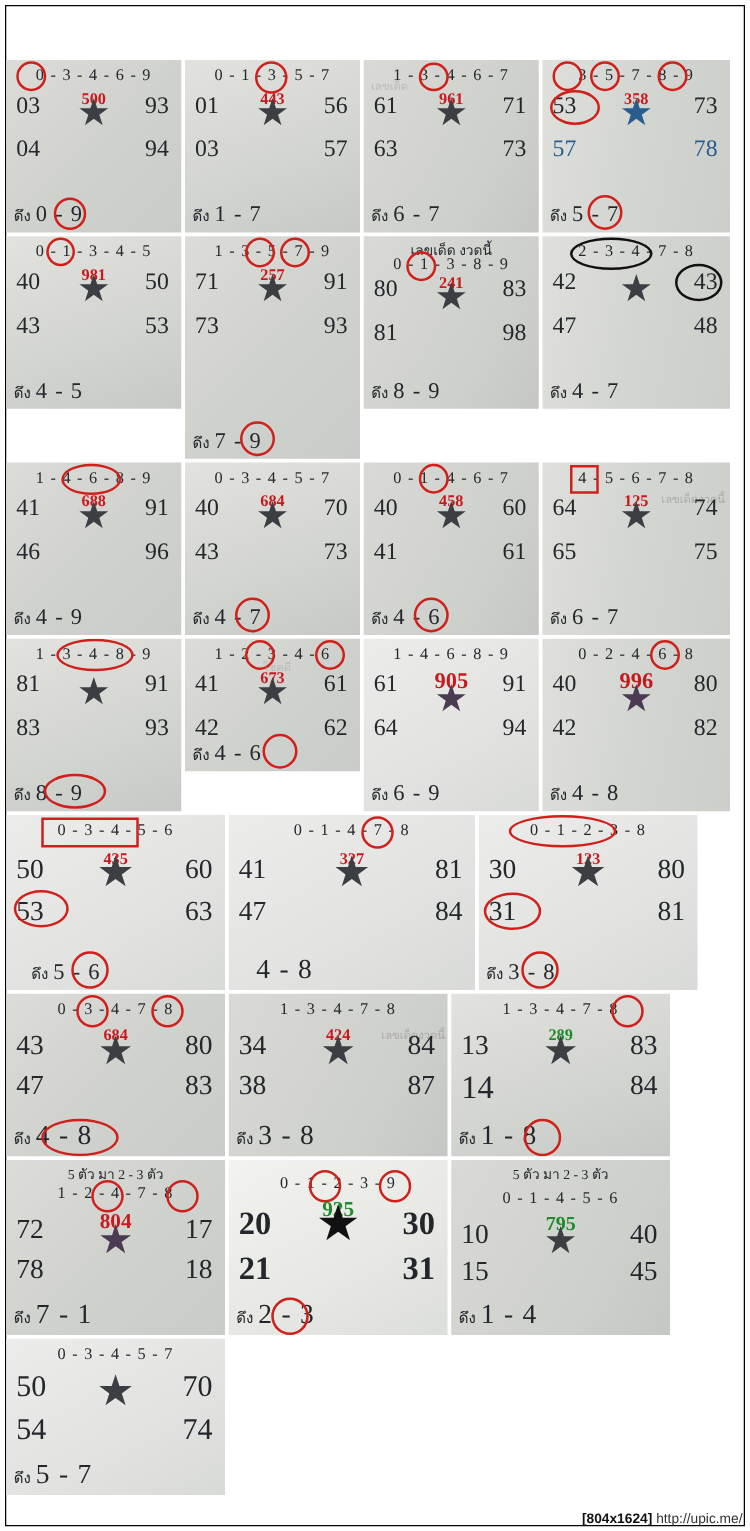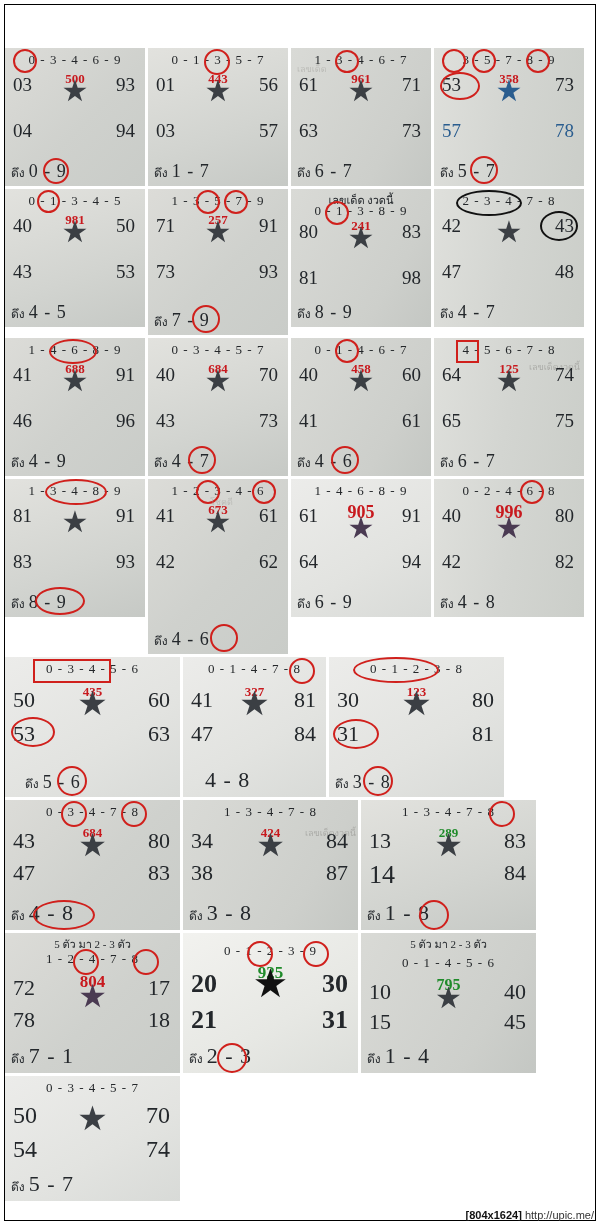--- a/index.html
+++ b/index.html
@@ -17,21 +17,21 @@
   .card.g3{background:linear-gradient(120deg,#d9dad6 0%,#cdcfcb 70%,#c4c7c3 100%);}
   .card.g4{background:linear-gradient(100deg,#dfe0dc 0%,#d3d5d1 50%,#cbcec9 100%);}
   .card.light{background:linear-gradient(150deg,#ececea 0%,#e2e3e0 60%,#d8dad7 100%);}
 
   .topline{position:absolute;left:0;right:0;top:4px;text-align:center;font-size:13px;letter-spacing:1px;
            color:#24272a;white-space:nowrap;}
   .nums{position:absolute;left:0;right:0;top:26px;height:62px;}
   .n-left{position:absolute;left:8px;font-size:19px;}
   .n-right{position:absolute;right:10px;font-size:19px;}
   .r1{top:0px;}
-  .r2{top:46px;}
+  .r2{top:35px;}
   .star{position:absolute;left:50%;transform:translateX(-50%);top:2px;font-size:30px;line-height:30px;color:#3b3f44;}
   .star.blue{color:#2a5d8f;}
   .star.purple{color:#4a3a52;}
   .mid{position:absolute;left:50%;transform:translateX(-50%);top:-3px;font-size:13px;color:#c8191e;font-weight:bold;}
   .mid.green{color:#1f8b2a;}
   .bottom{position:absolute;left:6px;bottom:4px;font-size:14px;white-space:nowrap;}
   .bottom .th{font-size:12px;}
   .bottom .res{font-size:18px;margin-left:4px;letter-spacing:1px;margin-top:44px;}
   .banner{position:absolute;left:0;right:0;top:2px;text-align:center;font-size:11px;color:#23272b;}
   .ghost{position:absolute;right:4px;top:22px;font-size:9px;color:#9a9a96;opacity:.7;writing-mode:horizontal-tb;}
@@ -136,21 +136,21 @@
           <div class="star">★</div>
           <div class="n-right r1">50</div>
           <div class="n-left r2">43</div>
           <div class="n-right r2">53</div>
         </div>
         <div class="bottom">
           <span class="th">ดึง</span><span class="res">4 - 5</span>
         </div>
       </div>
 
-      <div class="card g1" style="width:140px;height:146px;">
+      <div class="card g1" style="width:140px;height:178px;">
         <div class="topline">1 - 3 - 5 - 7 - 9</div>
         <div class="ell" style="left:48px;top:1px;width:20px;height:20px;"></div>
         <div class="ell" style="left:76px;top:1px;width:20px;height:20px;"></div>
         <div class="nums">
           <div class="n-left r1">71</div>
           <div class="mid">257</div>
           <div class="star">★</div>
           <div class="n-right r1">91</div>
           <div class="n-left r2">73</div>
           <div class="n-right r2">93</div>
@@ -275,21 +275,21 @@
           <div class="n-right r1">91</div>
           <div class="n-left r2">83</div>
           <div class="n-right r2">93</div>
         </div>
         <div class="bottom">
           <span class="th">ดึง</span><span class="res">8 - 9</span>
         </div>
         <div class="ell" style="left:30px;bottom:2px;width:46px;height:24px;border-radius:50%;"></div>
       </div>
 
-      <div class="card g1" style="width:140px;height:175px;">
+      <div class="card g1" style="width:140px;height:106px;">
         <div class="topline">1 - 2 - 3 - 4 - 6</div>
         <div class="ell" style="left:48px;top:1px;width:20px;height:20px;"></div>
         <div class="ell" style="left:104px;top:1px;width:20px;height:20px;"></div>
         <div class="ghost2" style="left:62px;top:16px;">โชคดี</div>
         <div class="nums">
           <div class="n-left r1">41</div>
           <div class="mid">673</div>
           <div class="star">★</div>
           <div class="n-right r1">61</div>
           <div class="n-left r2">42</div>
@@ -345,21 +345,21 @@
           <div class="n-left r2" style="font-size:22px;top:34px;">53</div>
           <div class="n-right r2" style="font-size:22px;top:34px;">63</div>
         </div>
         <div class="ell" style="left:6px;top:60px;width:40px;height:26px;border-radius:50%;"></div>
         <div class="bottom" style="left:20px;">
           <span class="th">ดึง</span><span class="res">5 - 6</span>
         </div>
         <div class="ell" style="left:52px;bottom:1px;width:26px;height:26px;"></div>
       </div>
 
-      <div class="card light" style="width:143px;height:140px;font-family:Liberation Serif, serif;">
+      <div class="card light" style="width:197px;height:140px;font-family:Liberation Serif, serif;">
         <div class="topline">0 - 1 - 4 - 7 - 8</div>
         <div class="ell" style="left:106px;top:1px;width:22px;height:22px;"></div>
         <div class="nums" style="top:30px;">
           <div class="n-left r1" style="font-size:22px;">41</div>
           <div class="mid">327</div>
           <div class="star" style="font-size:34px;">★</div>
           <div class="n-right r1" style="font-size:22px;">81</div>
           <div class="n-left r2" style="font-size:22px;top:34px;">47</div>
           <div class="n-right r2" style="font-size:22px;top:34px;">84</div>
         </div>

